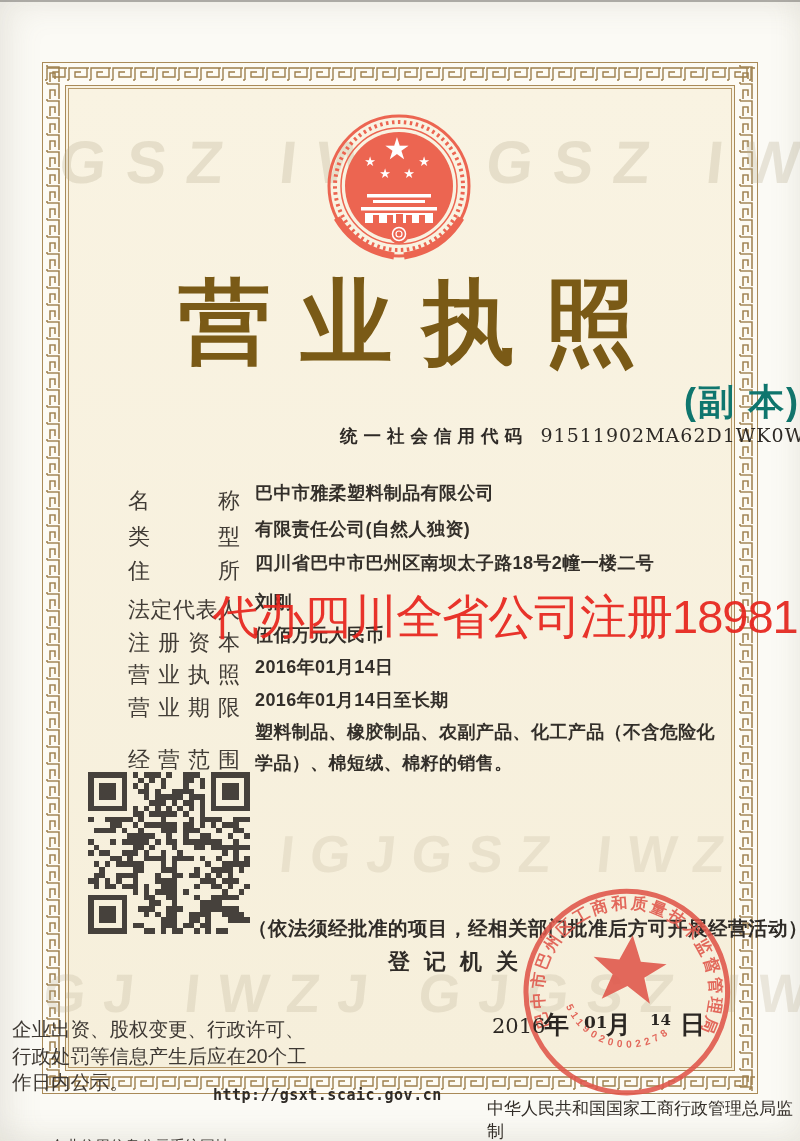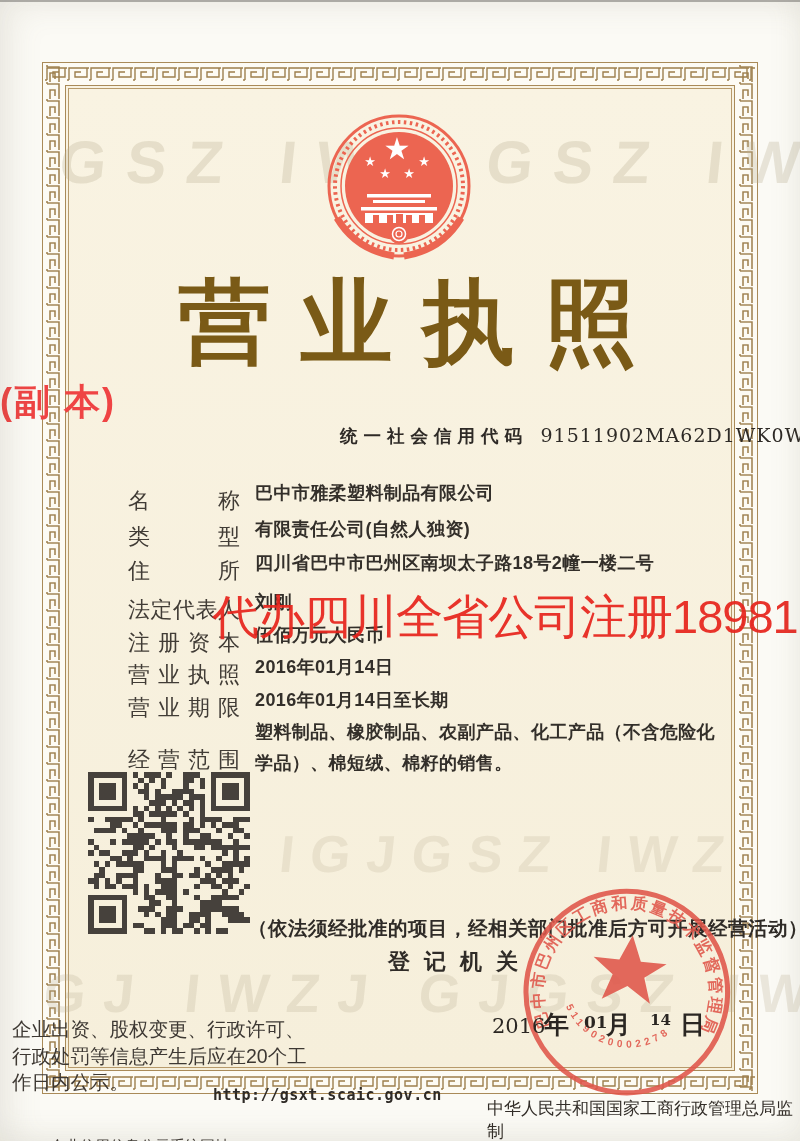--- a/index.html
+++ b/index.html
@@ -33,22 +33,22 @@
   .wm3{left:44px;top:962px;font-size:54px;letter-spacing:18px;color:rgba(186,174,146,.26);}
 
   
   .emblem{position:absolute;left:310px;top:110px;width:178px;height:160px;z-index:3;}
   .emblem text{font-family:"DejaVu Sans",sans-serif;}
 
   
   .title{position:absolute;left:0;top:276px;width:800px;text-align:center;z-index:3;
     font-size:92px;line-height:1;font-weight:900;color:#7a5a16;
     letter-spacing:30px;padding-left:45px;box-sizing:border-box;}
-  .subtitle{position:absolute;left:0;top:378px;width:800px;text-align:left;z-index:3;
-    font-size:36px;font-weight:700;color:#ef4444;letter-spacing:2px;}
+  .subtitle{position:absolute;left:0;top:378px;width:800px;text-align:right;z-index:3;
+    font-size:36px;font-weight:700;color:#0f766e;letter-spacing:2px;}
   .credit-line{position:absolute;left:340px;top:424px;z-index:3;white-space:nowrap;}
   .credit-label{font-size:17.5px;font-weight:700;letter-spacing:6px;color:#2e2a26;}
   .credit-code{font-family:"DejaVu Serif","Liberation Serif",serif;font-size:19px;
     color:#2e2a26;letter-spacing:1px;margin-left:8px;}
 
   
   .row{position:absolute;left:0;width:800px;z-index:3;}
   .flabel{position:absolute;left:128px;width:112px;font-size:22px;font-weight:500;color:#413c36;
     text-align:justify;text-align-last:justify;text-justify:inter-character;margin-top:8px;}
   .fvalue{position:absolute;left:255px;width:468px;font-size:18px;font-weight:700;

